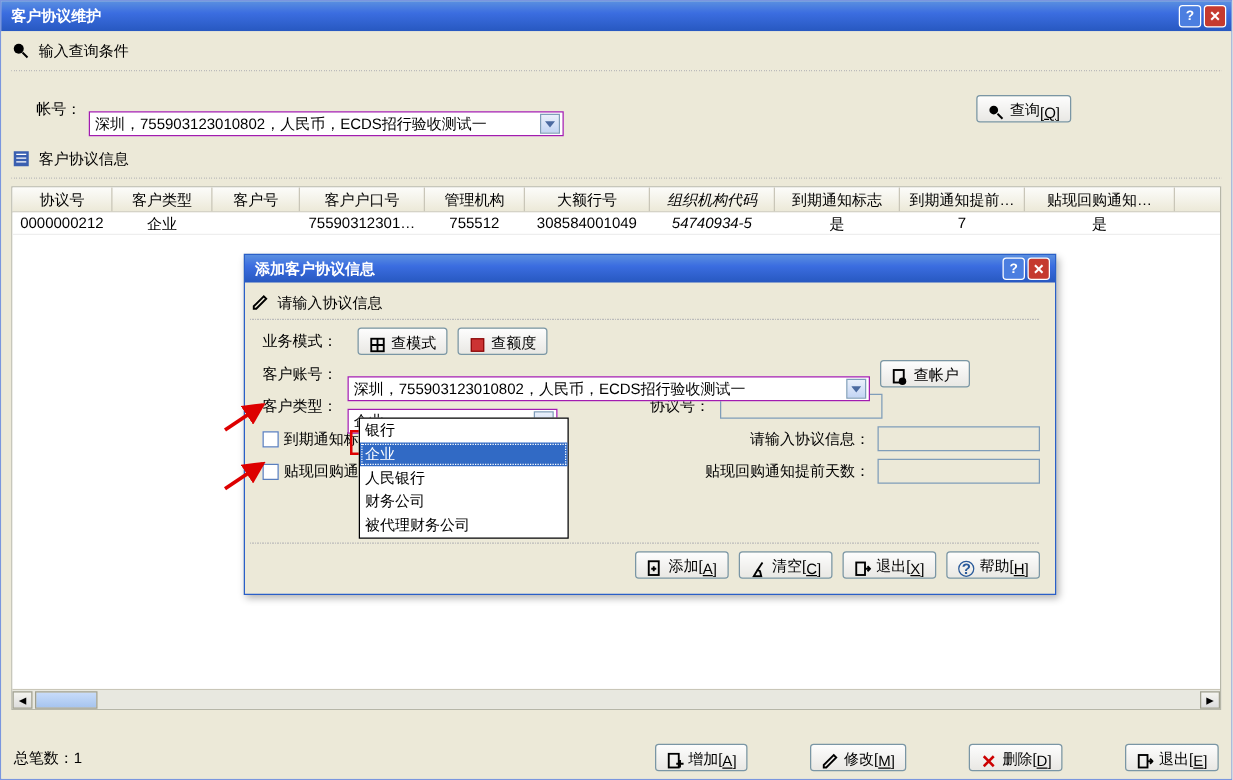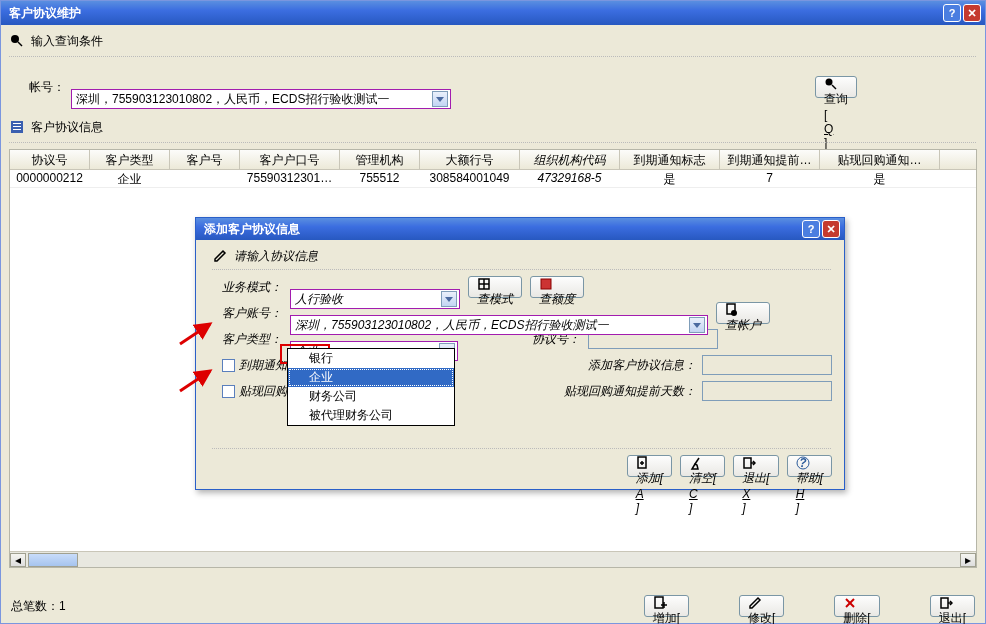--- a/index.html
+++ b/index.html
@@ -36,23 +36,22 @@
 }
 .combo .combo-text { flex: 1; white-space: nowrap; overflow: hidden; }
 .combo .combo-arrow {
   width: 16px; height: 16px; background: linear-gradient(#eaf0fb,#c3d5f4);
   border: 1px solid #7f9db9; display: flex; align-items: center; justify-content: center; cursor: pointer;
 }
 .combo .combo-arrow svg { width: 8px; height: 8px; }
 
 .winbtn {
   height: 22px; border: 1px solid #7a96a5; background: linear-gradient(#fdfdfd,#e9e8e4);
-  border-radius: 3px; padding: 0 8px; display: inline-flex; align-items: flex-start; cursor: pointer;
+  border-radius: 3px; padding: 0 8px; display: inline-flex; align-items: flex-end; cursor: pointer;
   margin-left: 8px;
-  flex-direction: column;
 }
 .winbtn .icon { width: 14px; height: 14px; margin-right: 4px; display:inline-flex;align-items:center;justify-content:center;}
 .winbtn .hotkey { text-decoration: underline; }
 
 .table-wrap { flex: 1; border: 1px solid #b6b6a8; background: #fff; margin-top: 2px; display:flex; flex-direction:column; min-height: 0;}
 .thead { display: flex; background: linear-gradient(#fcfcfa,#ece9d8); border-bottom: 1px solid #c9c6b8; height: 20px; }
 .th { border-right: 1px solid #c9c6b8; padding: 2px 6px; text-align: center; white-space: nowrap; overflow: hidden; }
 .tbody { flex: 1; overflow: hidden; background:#fff; position:relative;}
 .tr { display: flex; height: 18px; border-bottom: 1px solid #eee; }
 .td { padding: 1px 6px; text-align: center; white-space: nowrap; overflow: hidden; border-right: 1px solid transparent; }
@@ -63,41 +62,41 @@
 .hscroll { height: 16px; background: #e8e8e0; border-top: 1px solid #c9c6b8; display:flex; align-items:center;}
 .hscroll .arrow { width:16px;height:14px;border:1px solid #a0a090;background:linear-gradient(#f5f5f0,#ddd); display:flex;align-items:center;justify-content:center;cursor:pointer;}
 .hscroll .thumb { height:14px;width:50px;border:1px solid #a0a090;background:linear-gradient(#c8dcfa,#a6c4ee);margin-left:2px;cursor:pointer;}
 
 .footer-row { display:flex; align-items:center; padding: 4px 2px 2px 2px; margin-top: 23px; }
 .footer-row .count { }
 .btnbar { margin-left:auto; display:flex;gap:44px; }
 .btnbar .winbtn { margin-left: 6px; }
 
 .dialog {
-  position: absolute; left: 194px; top: 192px; width: 650px;
+  position: absolute; left: 194px; top: 178px; width: 650px;
   border: 1px solid #2a5fc8; background: #ece9d8;
   box-shadow: 2px 3px 6px rgba(0,0,0,.3);
 }
 .dialog .titlebar { height: 22px; }
-.dialog-body { padding: 6px 12px 12px 16px; font-style: italic; }
+.dialog-body { padding: 6px 12px 12px 4px; }
 
 .form-row { display:flex; align-items:center; height: 26px; }
 .form-label { width: 78px; text-align:right; padding-right:8px; }
 .input {
   height: 20px; border:1px solid #7f9db9; background:#fff; padding: 0 4px;
 }
 .input.ro { background:#ece9d8; }
 
 .checkbox { width:13px; height:13px; border:1px solid #5a7fbd; background:#fff; margin-right:4px; display:inline-block; vertical-align:middle; cursor:pointer;}
 
 .options-popup {
   position:absolute; left:285px; top:307px; width:168px; background:#fff;
   border:1px solid #000; z-index: 5;
 }
-.options-popup .opt { padding:1px 21px; cursor:pointer; white-space:nowrap;}
+.options-popup .opt { padding:1px 4px; cursor:pointer; white-space:nowrap;}
 .options-popup .opt.sel { background:#316ac5; color:#fff; outline: 1px dotted #fff; outline-offset: -2px;}
 
 .arrow-annot {
   position:absolute; width:40px; height:30px; pointer-events:none;
 }
 .arrow-annot svg { width:100%; height:100%; }
 
 .divider { height:1px; background: repeating-linear-gradient(90deg,#bbb,#bbb 1px,transparent 1px,transparent 2px); margin:4px 0;}
 
 svg.ic path, svg.ic polyline, svg.ic line, svg.ic rect { stroke: currentColor; stroke-width:1.5; fill:none; }
@@ -176,21 +175,21 @@
           <div class="th col9">贴现回购通知…</div>
         </div>
       <div class="tbody" id="tbody">
           <div class="tr">
             <div class="td col0">0000000212</div>
             <div class="td col1">企业</div>
             <div class="td col2"></div>
             <div class="td col3">75590312301…</div>
             <div class="td col4">755512</div>
             <div class="td col5">308584001049</div>
-            <div class="td col6">47329168-5</div>
+            <div class="td col6">54740934-5</div>
             <div class="td col7">是</div>
             <div class="td col8">7</div>
             <div class="td col9">是</div>
           </div>
         </div>
       <div class="hscroll">
         <div class="arrow">◂</div>
         <div class="thumb"></div>
         <div style="flex:1"></div>
         <div class="arrow">▸</div>
@@ -260,28 +259,20 @@
             <svg class="ic" viewBox="0 0 16 16">
                 <path d="M3 11 L11 3 L13 5 L5 13 L3 13 Z"></path>
               </svg>
           </span>
           <span>请输入协议信息</span>
         </div>
         <div class="divider"></div>
 
         <div class="form-row">
           <span class="form-label">业务模式：</span>
-          <div class="combo" style="width:170px">
-            <span class="combo-text">人行验收</span>
-            <span class="combo-arrow">
-                <svg viewBox="0 0 8 8">
-                  <polygon points="0,2 8,2 4,7" fill="#4b6aa0"></polygon>
-                </svg>
-              </span>
-          </div>
           <div class="winbtn">
             <span class="icon">
                 <svg class="ic" viewBox="0 0 14 14">
                   <rect x="2" y="2" width="10" height="10"></rect>
                   <line x1="2" y1="7" x2="12" y2="7"></line>
                   <line x1="7" y1="2" x2="7" y2="12"></line>
                 </svg>
               </span>
             <span>查模式</span>
           </div>
@@ -329,21 +320,21 @@
           <span style="width:70px"></span>
           <span class="form-label" style="width:60px">协议号：</span>
           <div class="input ro" style="width:130px"></div>
         </div>
 
         <div class="form-row">
           <span style="width:10px"></span>
           <span class="checkbox"></span>
           <span>到期通知标志</span>
           <span style="flex:1"></span>
-          <span style="margin-right:6px">添加客户协议信息：</span>
+          <span style="margin-right:6px">请输入协议信息：</span>
           <div class="input ro" style="width:130px"></div>
         </div>
 
         <div class="form-row">
           <span style="width:10px"></span>
           <span class="checkbox"></span>
           <span>贴现回购通知标志</span>
           <span style="flex:1"></span>
           <span style="margin-right:6px">贴现回购通知提前天数：</span>
           <div class="input ro" style="width:130px"></div>
@@ -397,20 +388,21 @@
               <span>帮助[</span>
               <span class="hotkey">H</span>
               <span>]</span>
             </div>
           </div>
       </div>
 
       <div class="options-popup" style="left:91px;top:130px" id="type-opts">
           <div class="opt">银行</div>
           <div class="opt sel">企业</div>
+          <div class="opt">人民银行</div>
           <div class="opt">财务公司</div>
           <div class="opt">被代理财务公司</div>
         </div>
     </div>
 
     <div class="arrow-annot" style="left:177px;top:293px">
       <svg viewBox="0 0 40 30">
           <defs>
             <marker id="ah1" markerWidth="6" markerHeight="6" refX="5" refY="3" orient="auto">
               <path d="M0,0 L6,3 L0,6 Z" fill="#d00"></path>

